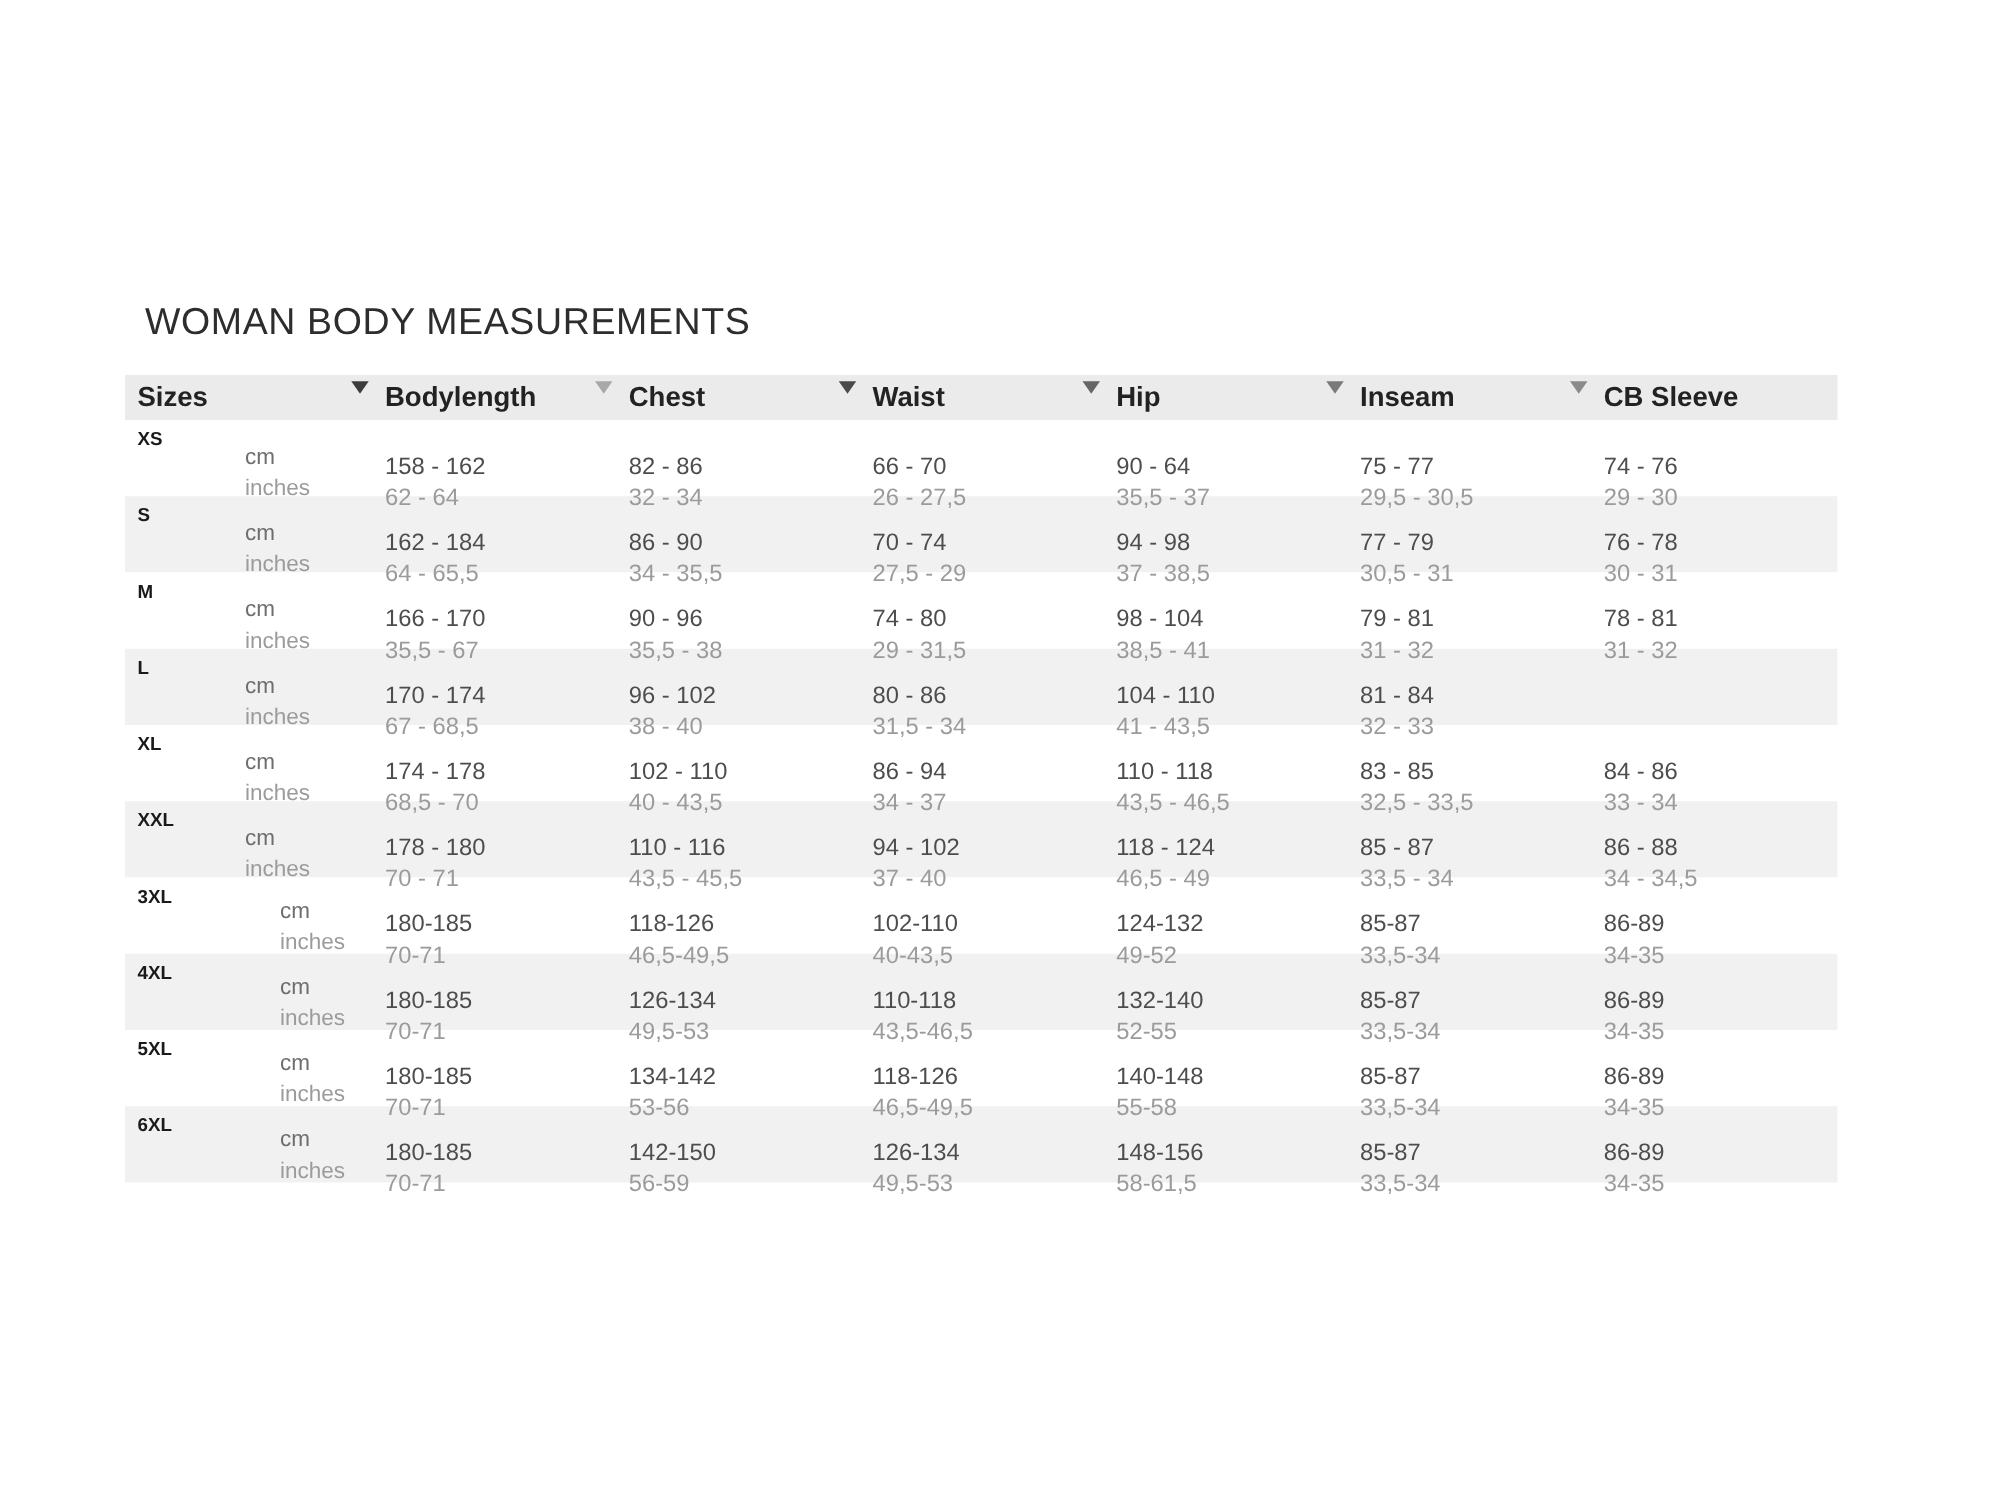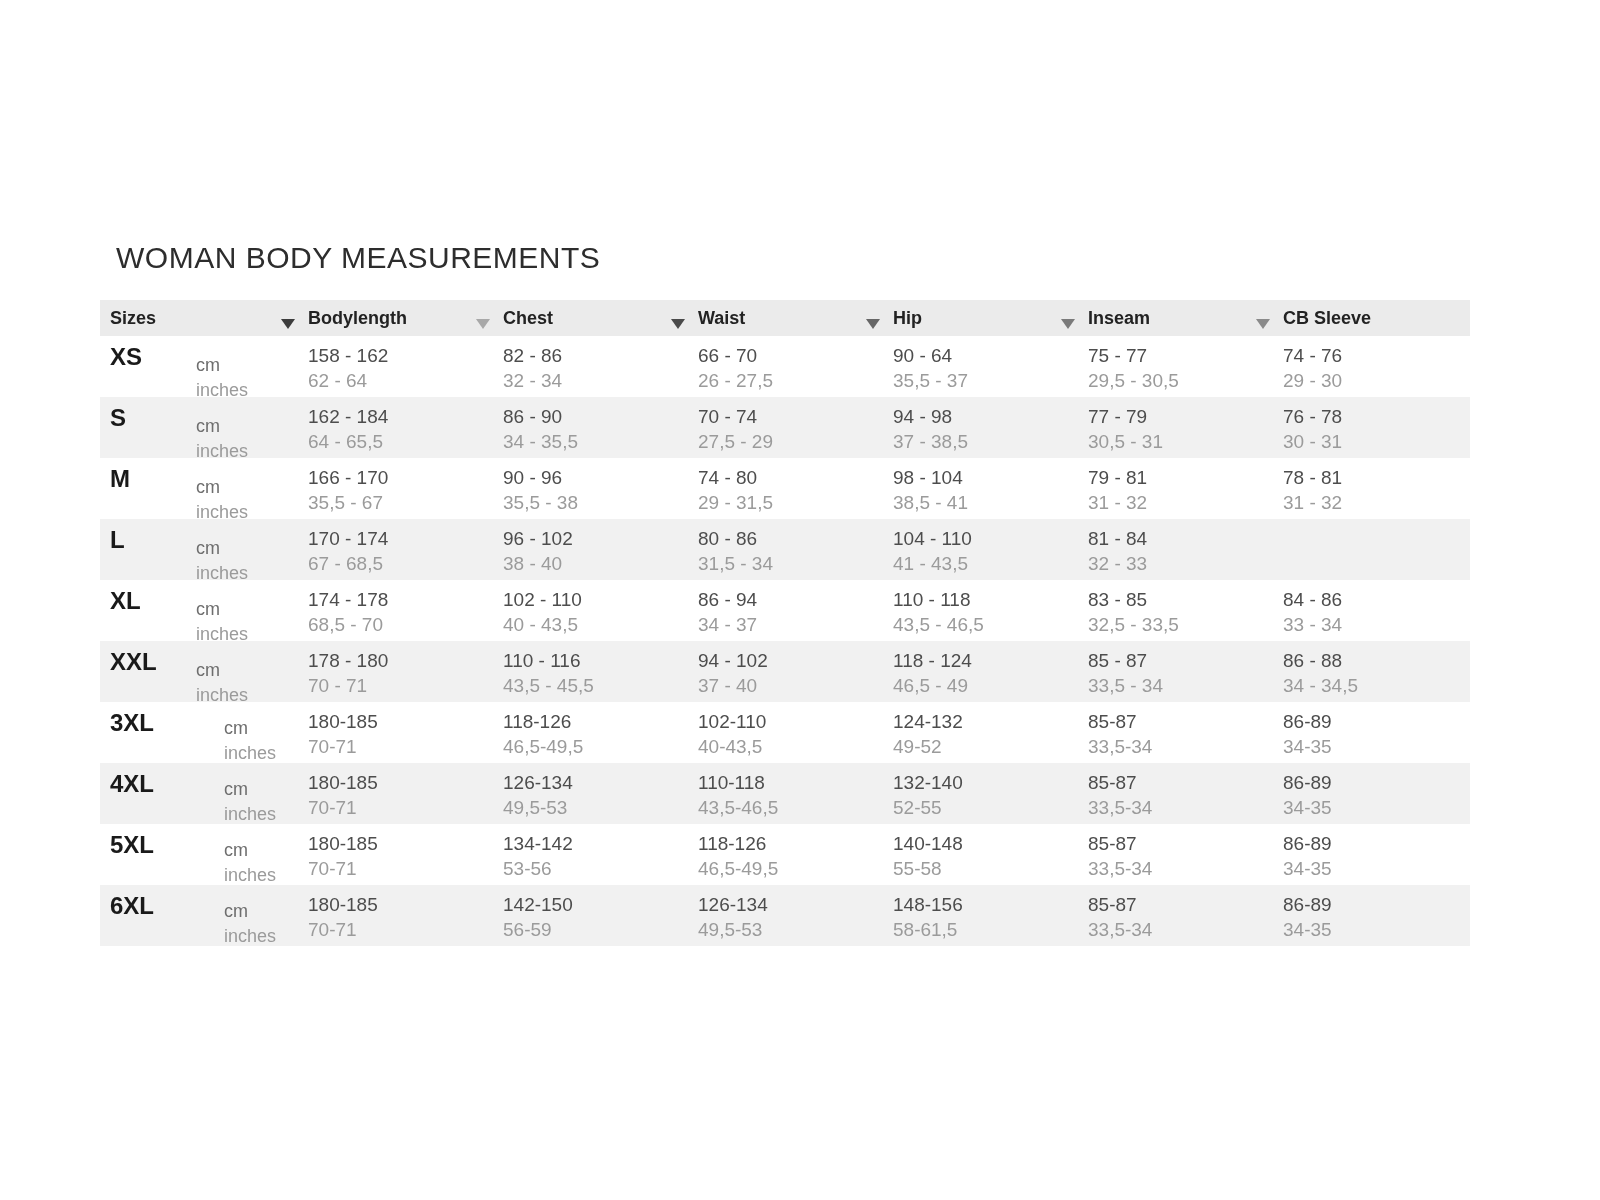--- a/index.html
+++ b/index.html
@@ -37,22 +37,22 @@
   }
   .hrow {
     display: grid;
     grid-template-columns: 96px 85px repeat(5, 195px) 1fr;
     height: 36px;
     background: #ebebeb;
     align-items: center;
   }
   .hcell {
     display: flex;
-    align-items: flex-end;
-    font-size: 18px;
+    align-items: flex-start;
+    font-size: 22px;
     font-weight: 700;
     color: #222222;
     white-space: nowrap;
   }
   .hcell.sizes { padding-left: 10px; }
   .tri {
     display: inline-block;
     width: 0; height: 0;
     border-left: 7px solid transparent;
     border-right: 7px solid transparent;
@@ -62,34 +62,34 @@
   }
   .drow {
     display: grid;
     grid-template-columns: 96px 85px repeat(5, 195px) 1fr;
     height: 61px;
     background: #ffffff;
   }
   .drow.striped { background: #f1f1f1; }
   .size-cell {
     padding: 7px 0 0 10px;
-    font-size: 24px;
+    font-size: 15px;
     font-weight: 700;
     color: #1a1a1a;
   }
   .unit-cell {
     padding-top: 17px;
     font-size: 18px;
     line-height: 25px;
   }
   .unit-cm { color: #6e6e6e; }
   .unit-in { color: #9b9b9b; }
   .drow.alt .unit-cell { padding-left: 28px; margin-top: -3px; }
   .val-cell {
-    padding-top: 7px;
+    padding-top: 25px;
     padding-left: 27px;
     font-size: 19px;
     line-height: 25px;
     white-space: nowrap;
   }
   .val-cm { color: #4d4d4d; }
   .val-in { color: #9b9b9b; }
 </style>
 </head>
 <body>

